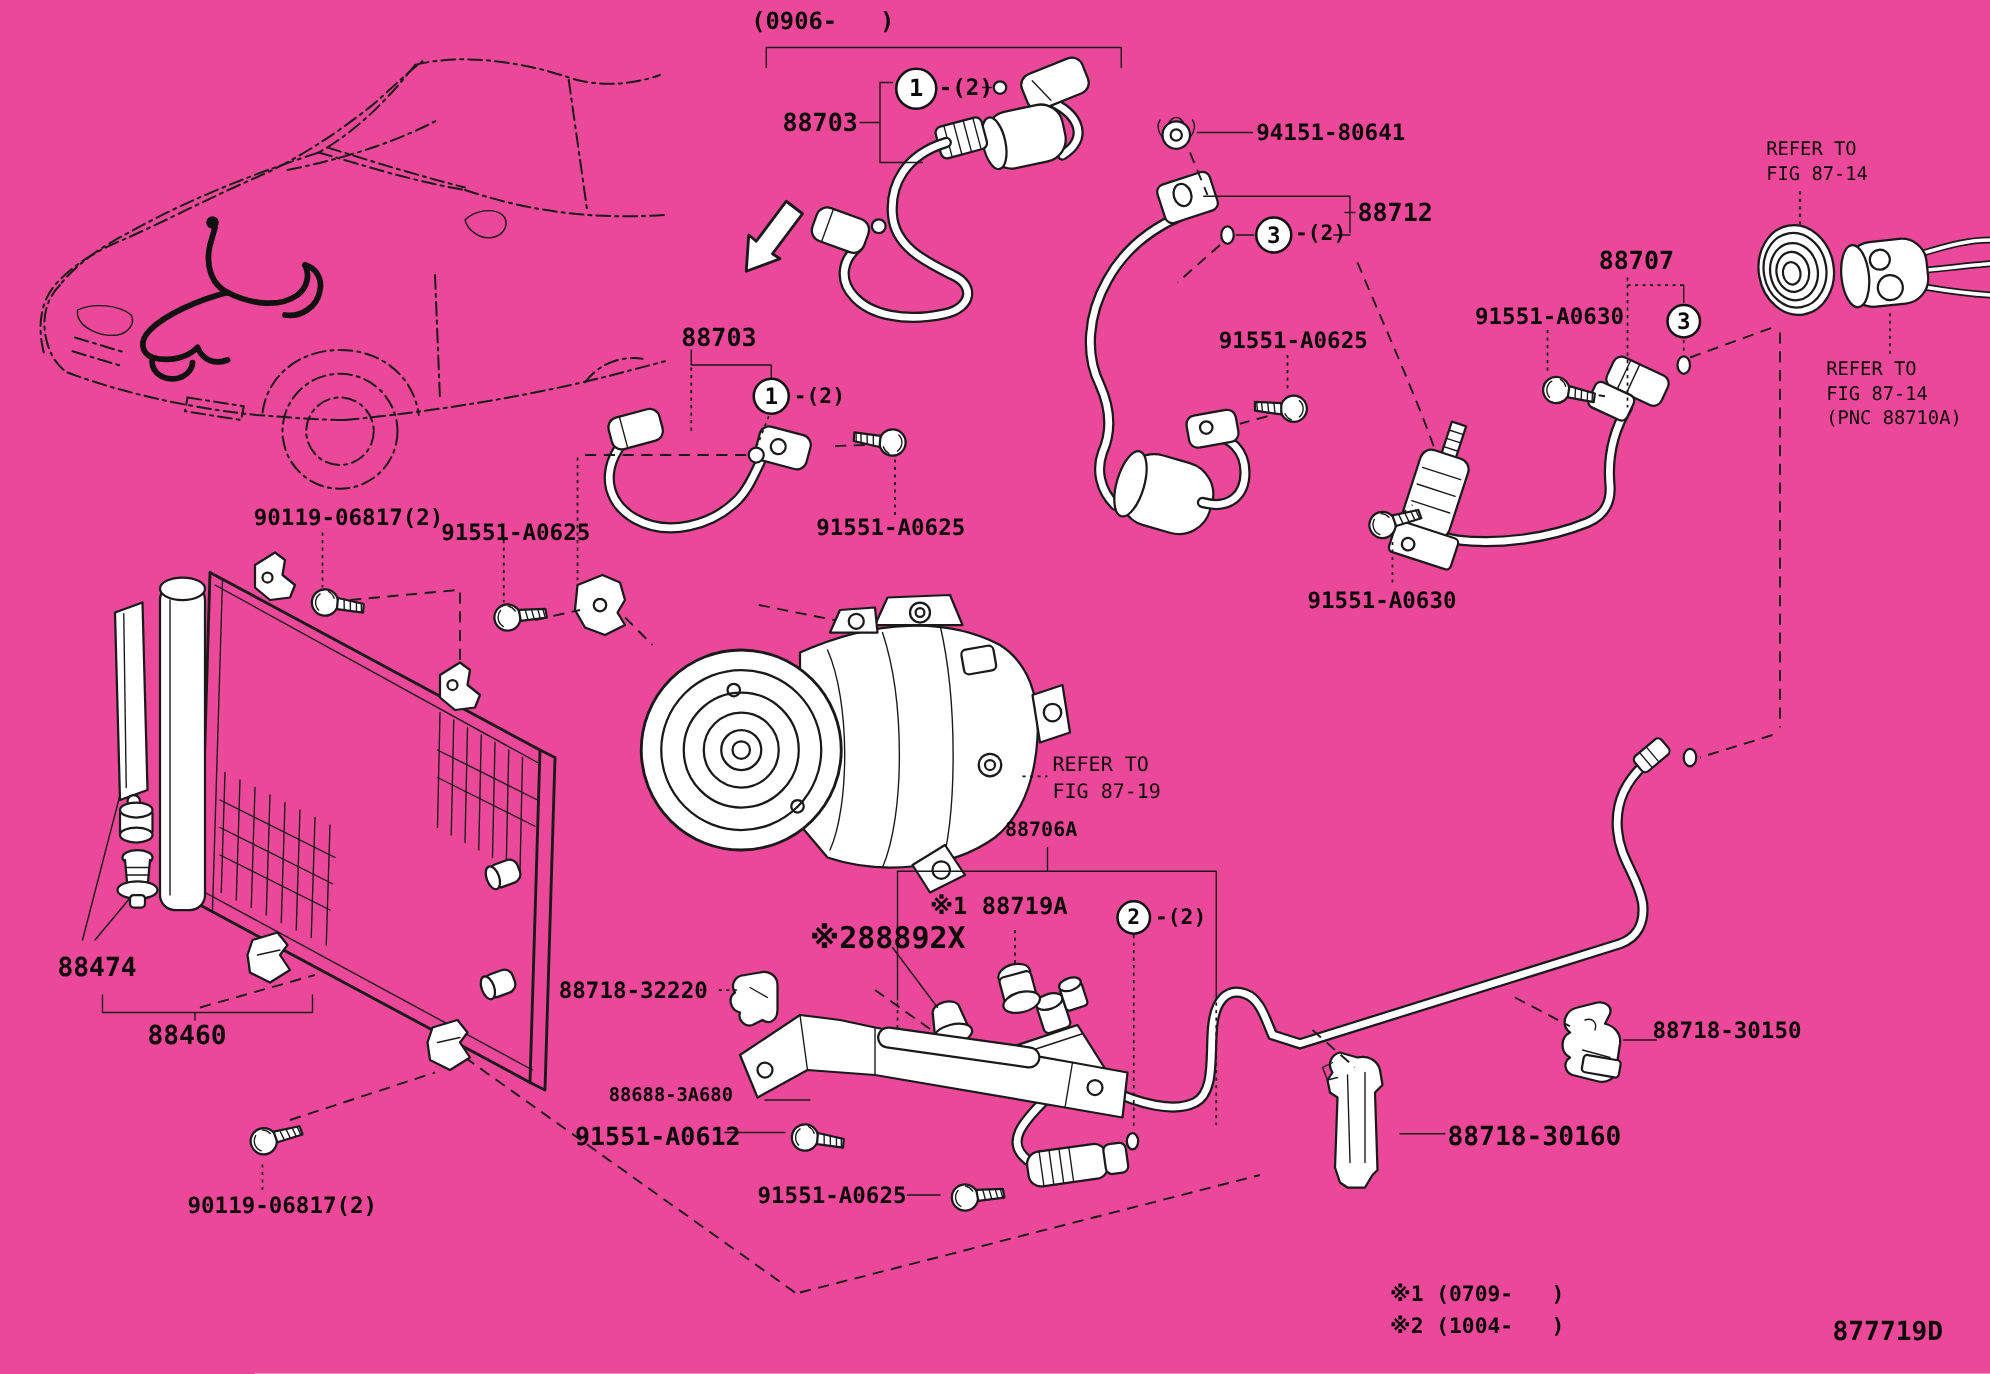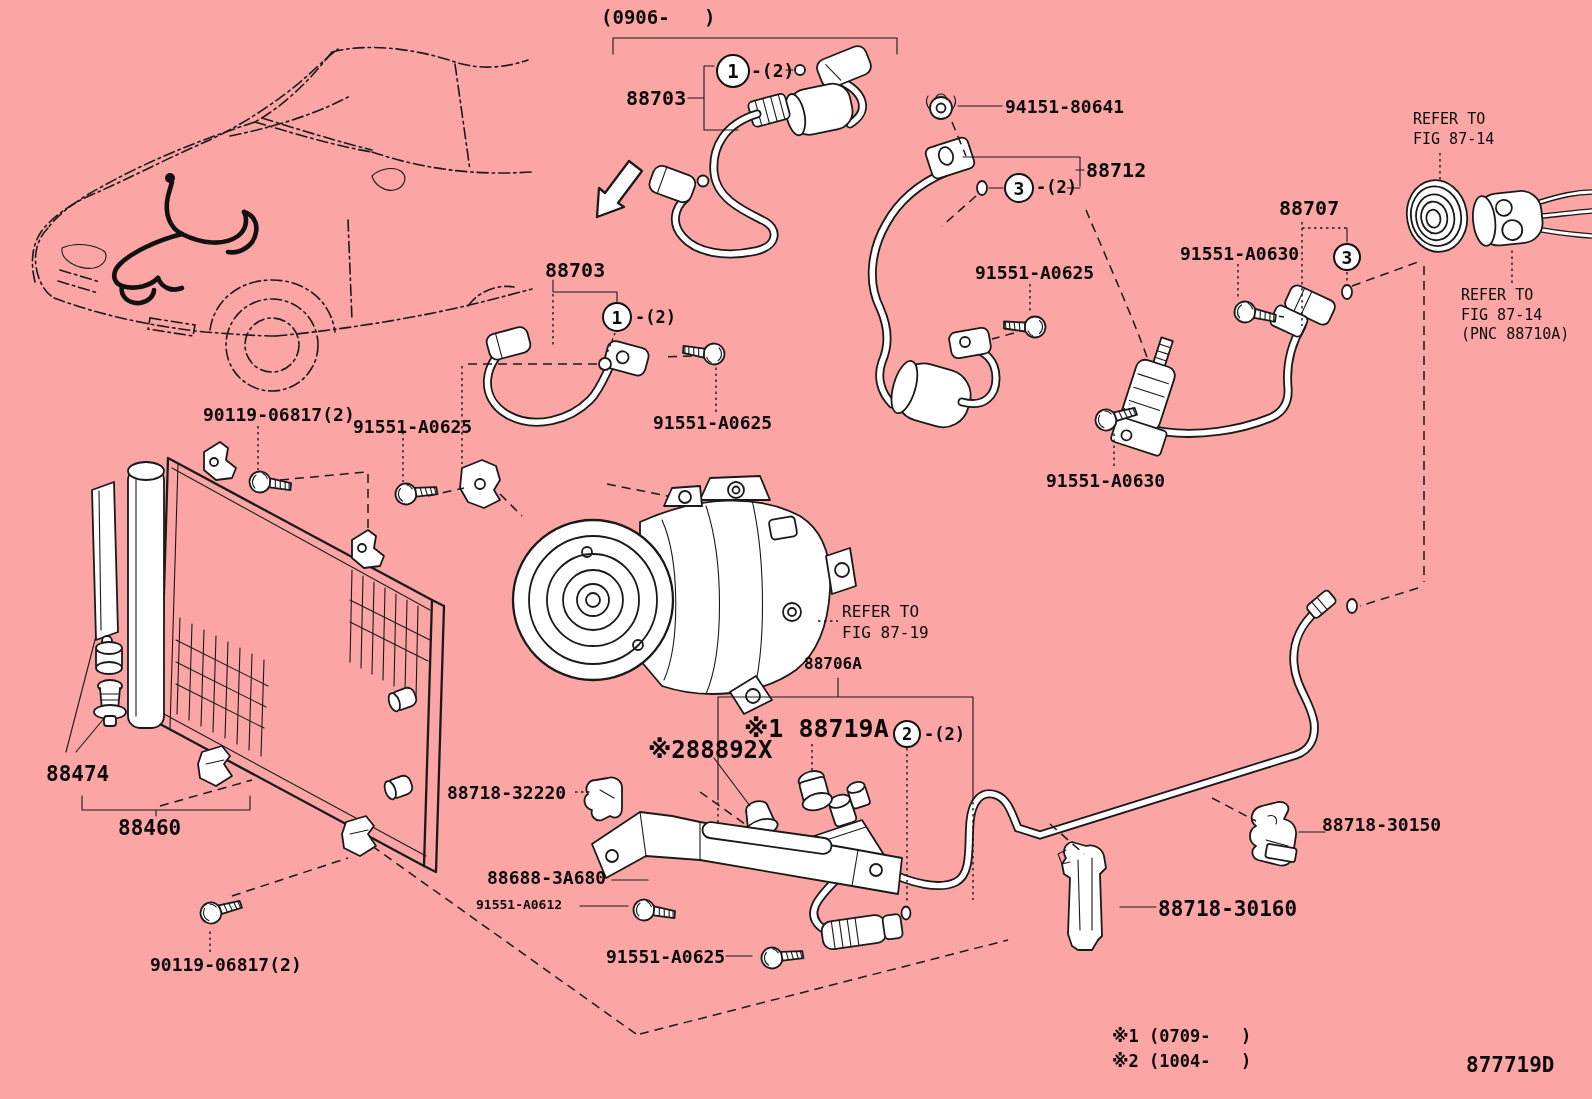--- a/index.html
+++ b/index.html
@@ -1,16 +1,16 @@
 <!DOCTYPE html>
 <html><head>
 <meta charset="utf-8">
 <style>
   html,body{margin:0;padding:0;background:#fff}
-  #stage{position:relative;width:1592px;height:1099px;background:#fca5a5;overflow:hidden;
+  #stage{position:relative;width:1592px;height:1099px;background:#ec4899;overflow:hidden;
          font-family:"DejaVu Sans Mono","DejaVu Sans",monospace;color:#0a0a0a}
   #art{position:absolute;left:0;top:0}
   .lbl{position:absolute;font-weight:bold;color:#0a0a0a;white-space:pre;line-height:1.2}
   .reg{font-weight:bold}
   .note{white-space:pre-line;font-size:15px;line-height:1.3;font-weight:normal}
   .co{position:absolute;border:2.5px solid #111;border-radius:50%;background:#fff;
       display:flex;align-items:center;justify-content:center;font-weight:bold;color:#0a0a0a;box-sizing:border-box}
   
   .s{stroke:#1a1a1a;fill:none;stroke-width:1.8;stroke-linecap:round;stroke-linejoin:round}
   .s2{stroke-width:2.3}
@@ -438,23 +438,23 @@
 <div class="lbl" style="left:203px;top:404px;font-size:18px">90119-06817(2)</div>
 <div class="lbl" style="left:353px;top:416px;font-size:18px">91551-A0625</div>
 <div class="lbl" style="left:653px;top:412px;font-size:18px">91551-A0625</div>
 <div class="lbl" style="left:1046px;top:470px;font-size:18px">91551-A0630</div>
 <div class="lbl" style="left:46px;top:762px;font-size:21px">88474</div>
 <div class="lbl" style="left:118px;top:816px;font-size:21px">88460</div>
 <div class="lbl" style="left:150px;top:954px;font-size:18px">90119-06817(2)</div>
 <div class="lbl" style="left:447px;top:782px;font-size:18px">88718-32220</div>
 <div class="lbl" style="left:648px;top:736px;font-size:24px">※288892X</div>
 <div class="lbl" style="left:804px;top:654px;font-size:16px">88706A</div>
-<div class="lbl" style="left:744px;top:714px;font-size:25px">※1 88719A</div>
-<div class="lbl" style="left:487px;top:867px;font-size:18px">88688-3A680</div>
-<div class="lbl" style="left:476px;top:897px;font-size:13px">91551-A0612</div>
+<div class="lbl" style="left:744px;top:714px;font-size:19px">※1 88719A</div>
+<div class="lbl" style="left:487px;top:867px;font-size:15px">88688-3A680</div>
+<div class="lbl" style="left:460px;top:897px;font-size:20px">91551-A0612</div>
 <div class="lbl" style="left:606px;top:946px;font-size:18px">91551-A0625</div>
 <div class="lbl" style="left:1322px;top:814px;font-size:18px">88718-30150</div>
 <div class="lbl" style="left:1158px;top:897px;font-size:21px">88718-30160</div>
 
 <div class="lbl note" style="left:1413px;top:110px">REFER TO
 FIG 87-14</div>
 <div class="lbl note" style="left:1461px;top:286px">REFER TO
 FIG 87-14
 (PNC 88710A)</div>
 <div class="lbl note" style="left:842px;top:602px;font-size:16px">REFER TO

